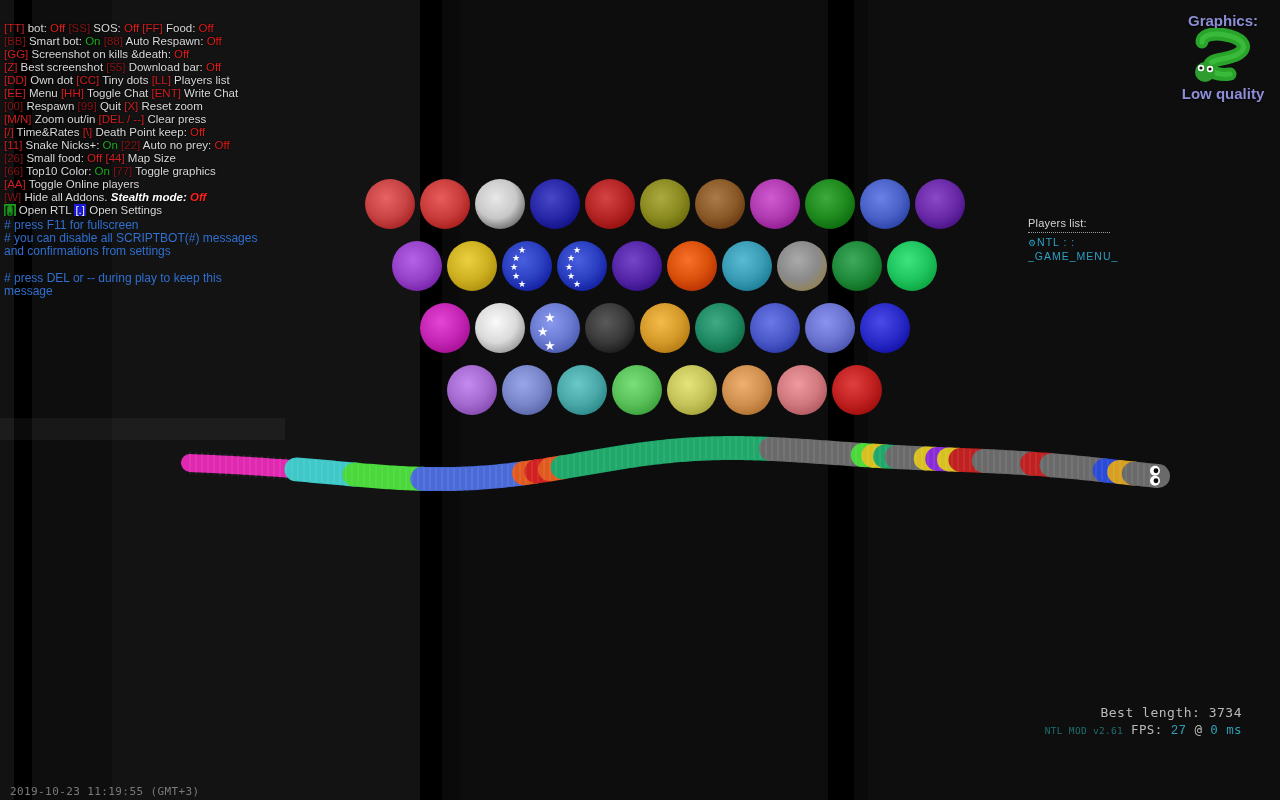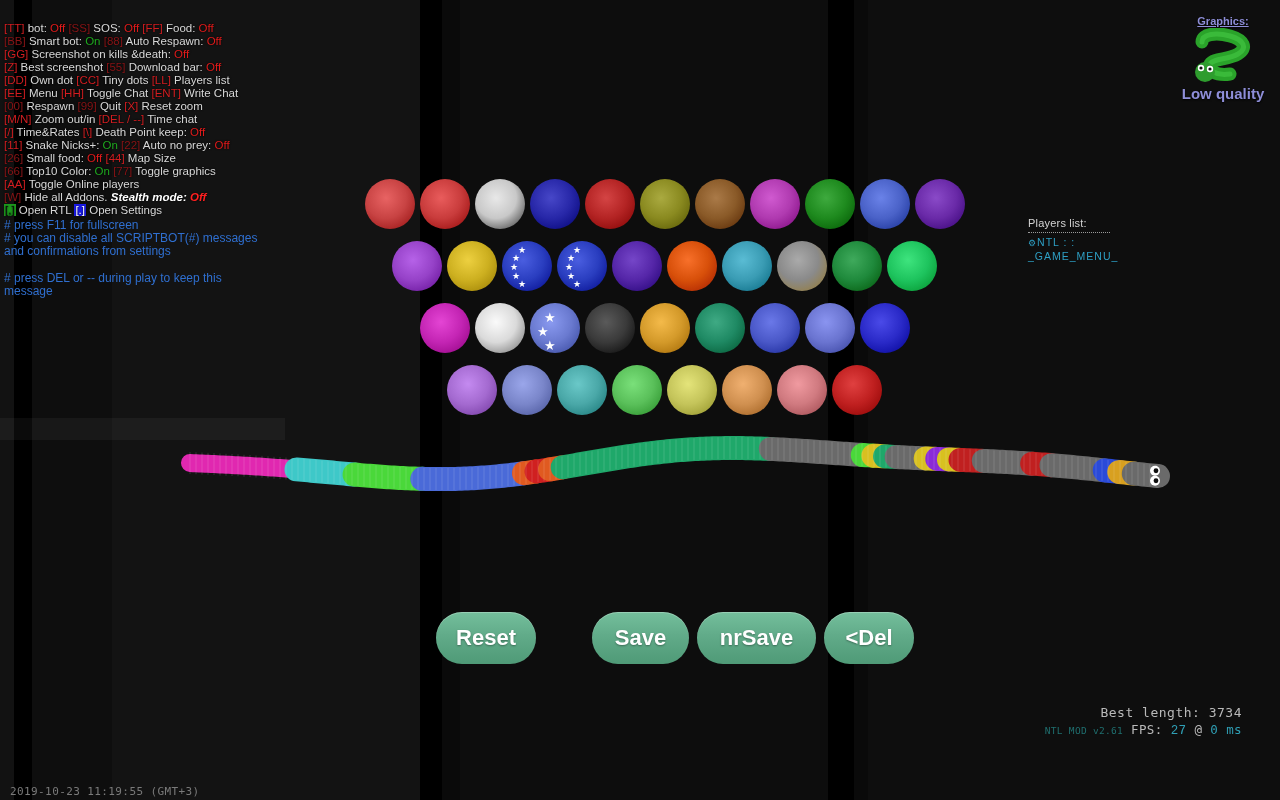--- a/index.html
+++ b/index.html
@@ -53,21 +53,21 @@
   }
   #playerslist .pl-row { color:#2e9fc4; letter-spacing:1px; font-size:10.5px; }
   #playerslist .pl-menu { color:#2e9fc4; letter-spacing:1px; font-size:10.5px; }
   .gear-ic { color:#2e9fc4; font-size:9px; }
 
   
   #gfxbadge { position:absolute; right:6px; top:14px; width:102px; height:96px; text-align:center; }
   #gfxbadge .g-top, #gfxbadge .g-bot {
     font-weight:bold; color:#8e8ed8; text-shadow:0 1px 2px #000;
   }
-  #gfxbadge .g-top { font-size:11px; line-height:14px;text-decoration:underline; }
+  #gfxbadge .g-top { font-size:15px; line-height:14px; }
   #gfxbadge .g-bot { font-size:15px; line-height:16px; margin-top:-4px; }
   #gfxbadge svg { display:block; margin:0 auto; }
 
   
   .crow { position:absolute; height:50px; }
   .circ {
     position:absolute; width:50px; height:50px; border-radius:50%;
   }
   .circ .stars { position:absolute; inset:0; }
   .star { position:absolute; color:#fff; font-size:9px; line-height:9px; }
@@ -141,21 +141,21 @@
   <div id="panelbar"></div>
 
   <div id="hotkeys">
       <div class="ln"><span class="k">[TT]</span><span> bot: </span><span class="off">Off</span><span> </span><span class="k-dim">[SS]</span><span> SOS: </span><span class="off">Off</span><span> </span><span class="k">[FF]</span><span> Food: </span><span class="off">Off</span></div>
       <div class="ln"><span class="k-dim">[BB]</span><span> Smart bot: </span><span class="on">On</span><span> </span><span class="k-dim">[88]</span><span> Auto Respawn: </span><span class="off">Off</span></div>
       <div class="ln"><span class="k">[GG]</span><span> Screenshot on kills &amp;death: </span><span class="off">Off</span></div>
       <div class="ln"><span class="k">[Z]</span><span> Best screenshot </span><span class="k-dim">[55]</span><span> Download bar: </span><span class="off">Off</span></div>
       <div class="ln"><span class="k">[DD]</span><span> Own dot </span><span class="k">[CC]</span><span> Tiny dots </span><span class="k">[LL]</span><span> Players list</span></div>
       <div class="ln"><span class="k">[EE]</span><span> Menu </span><span class="k">[HH]</span><span> Toggle Chat </span><span class="k">[ENT]</span><span> Write Chat</span></div>
       <div class="ln"><span class="k-dim">[00]</span><span> Respawn </span><span class="k-dim">[99]</span><span> Quit </span><span class="k">[X]</span><span> Reset zoom</span></div>
-      <div class="ln"><span class="k">[M/N]</span><span> Zoom out/in </span><span class="k">[DEL / --]</span><span> Time chat</span></div>
+      <div class="ln"><span class="k">[M/N]</span><span> Zoom out/in </span><span class="k">[DEL / --]</span><span> Clear press</span></div>
       <div class="ln"><span class="k">[/]</span><span> Time&amp;Rates </span><span class="k">[\]</span><span> Death Point keep: </span><span class="off">Off</span></div>
       <div class="ln"><span class="k">[11]</span><span> Snake Nicks+: </span><span class="on">On</span><span> </span><span class="k-dim">[22]</span><span> Auto no prey: </span><span class="off">Off</span></div>
       <div class="ln"><span class="k-dim">[26]</span><span> Small food: </span><span class="off">Off</span><span> </span><span class="k">[44]</span><span> Map Size</span></div>
       <div class="ln"><span class="k-dim">[66]</span><span> Top10 Color: </span><span class="on">On</span><span> </span><span class="k-dim">[77]</span><span> Toggle graphics</span></div>
       <div class="ln"><span class="k">[AA]</span><span> Toggle Online players</span></div>
       <div class="ln"><span class="k-dim">[W]</span><span> Hide all Addons. </span><span class="stealth">Stealth mode:</span><span> </span><span class="stealth-off">Off</span></div>
       <div class="ln"><span class="kbg-green">[,]</span><span> Open RTL </span><span class="kbg-blue">[.]</span><span> Open Settings</span></div>
     </div>
 
   <div id="scriptmsg">
@@ -449,26 +449,20 @@
         <line x1="1144" y1="38.628623143656085" x2="1144" y2="60.628623143656085" stroke="rgba(255,255,255,0.07)" stroke-width="2"></line>
         <line x1="1150" y1="39.243113875113124" x2="1150" y2="61.243113875113124" stroke="rgba(255,255,255,0.07)" stroke-width="2"></line>
         <line x1="1156" y1="39.83707353618119" x2="1156" y2="61.83707353618119" stroke="rgba(255,255,255,0.07)" stroke-width="2"></line>
         <circle cx="1155" cy="45.73967724843769" r="5" fill="#ffffff"></circle>
         <circle cx="1156" cy="45.73967724843769" r="2.4" fill="#101010"></circle>
         <circle cx="1155" cy="55.73967724843769" r="5" fill="#ffffff"></circle>
         <circle cx="1156" cy="55.73967724843769" r="2.4" fill="#101010"></circle>
       </svg>
   </div>
 
-  <div id="btnbar">
-      <button class="gbtn" style="left: 436px; width: 100px;">Reset</button>
-      <button class="gbtn" style="left: 592px; width: 97px;">Save</button>
-      <button class="gbtn" style="left: 697px; width: 119px;">nrSave</button>
-      <button class="gbtn" style="left: 824px; width: 90px;">&lt;Del</button>
-    </div>
 
   <div id="stats">
     <div class="best">
       <span>Best length:</span>
       <span>3734</span>
     </div>
     <div class="fpsline">
       <span class="modtag">NTL MOD v2.61</span>
       <span class="fpslbl">FPS:</span>
       <span class="fpsval">27</span>

